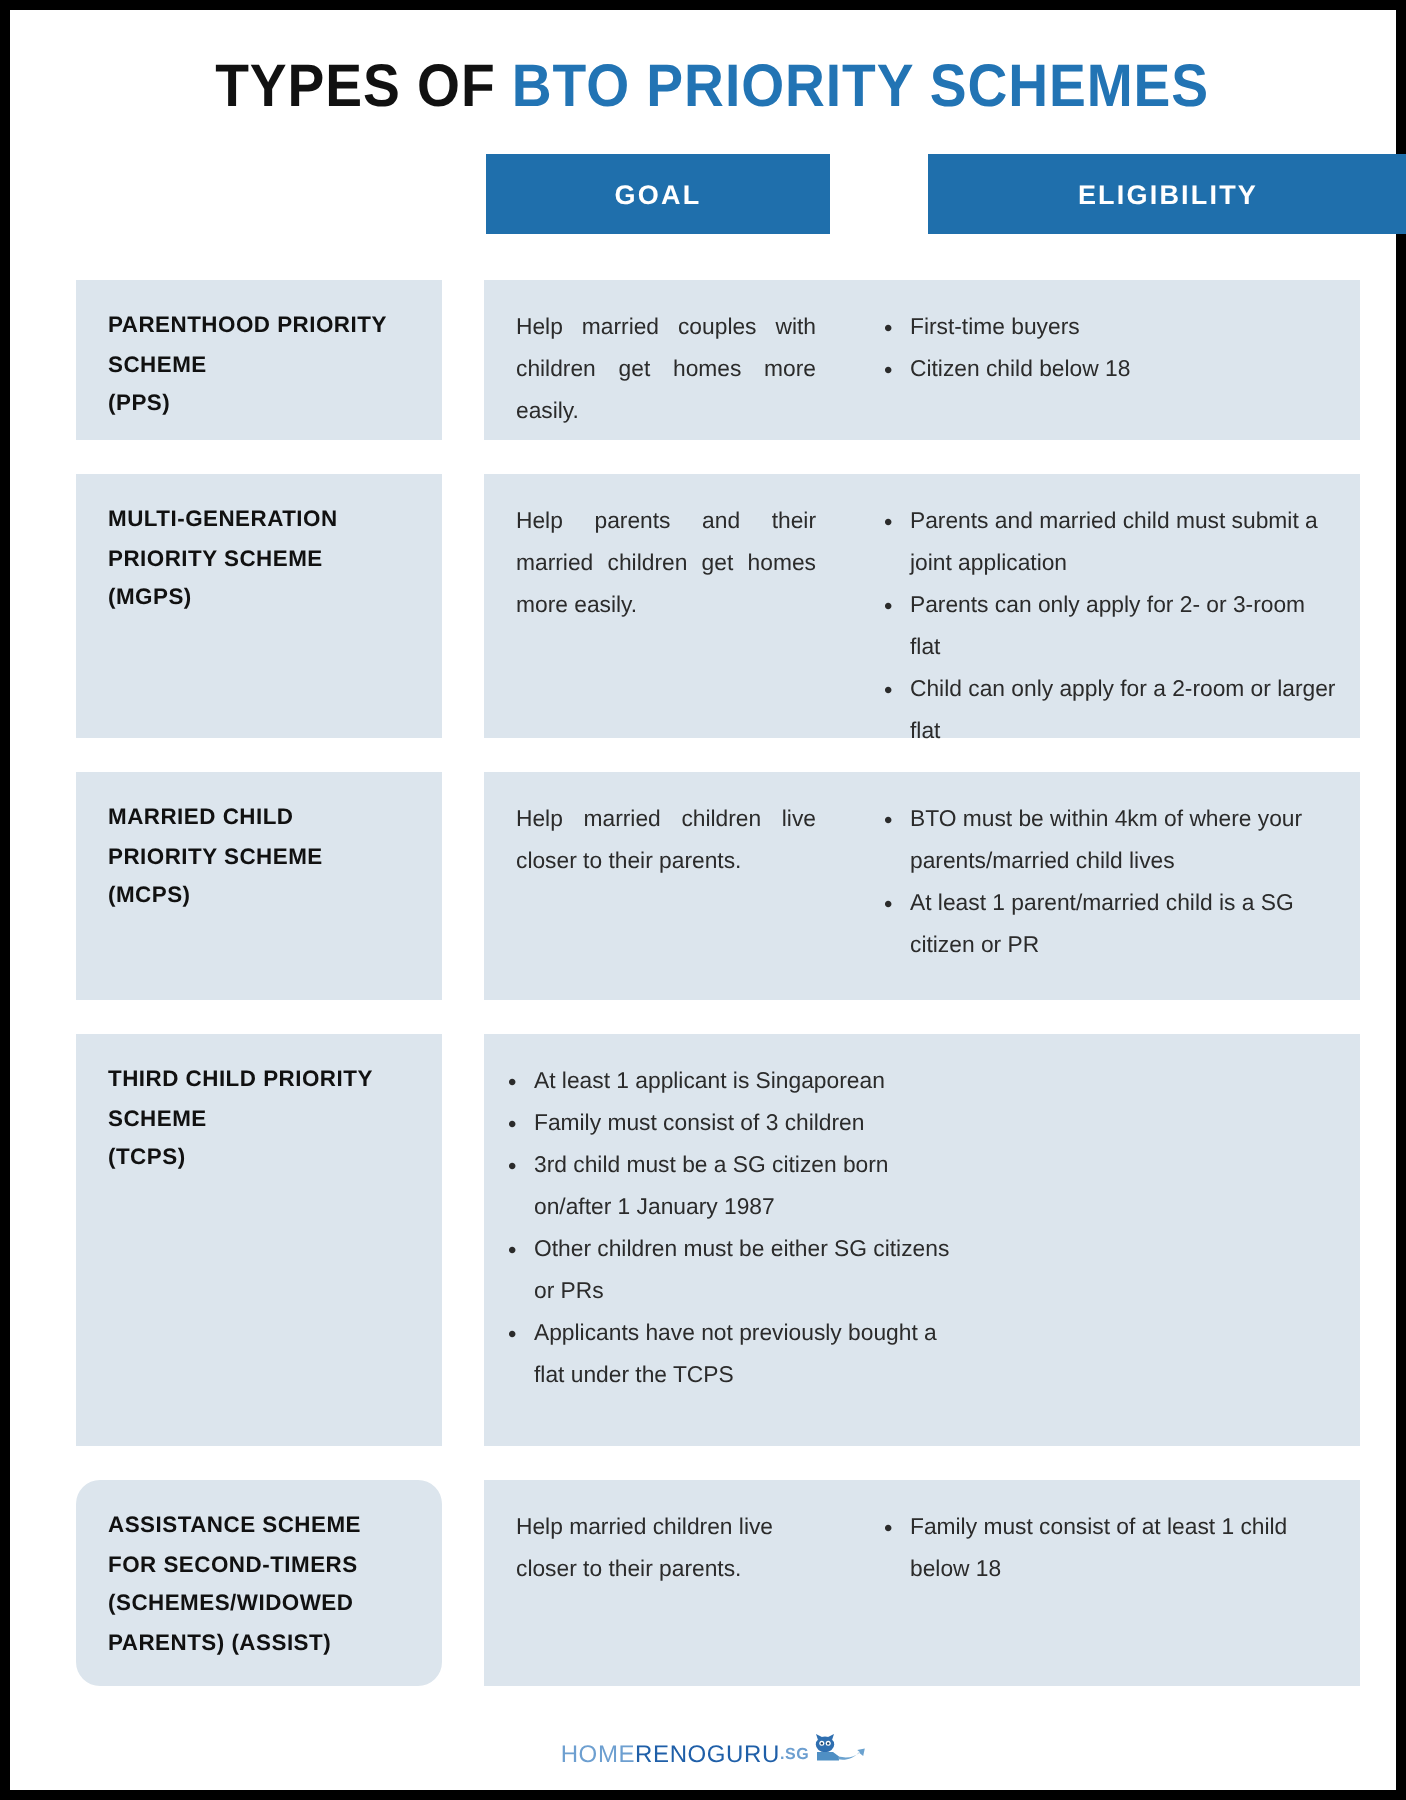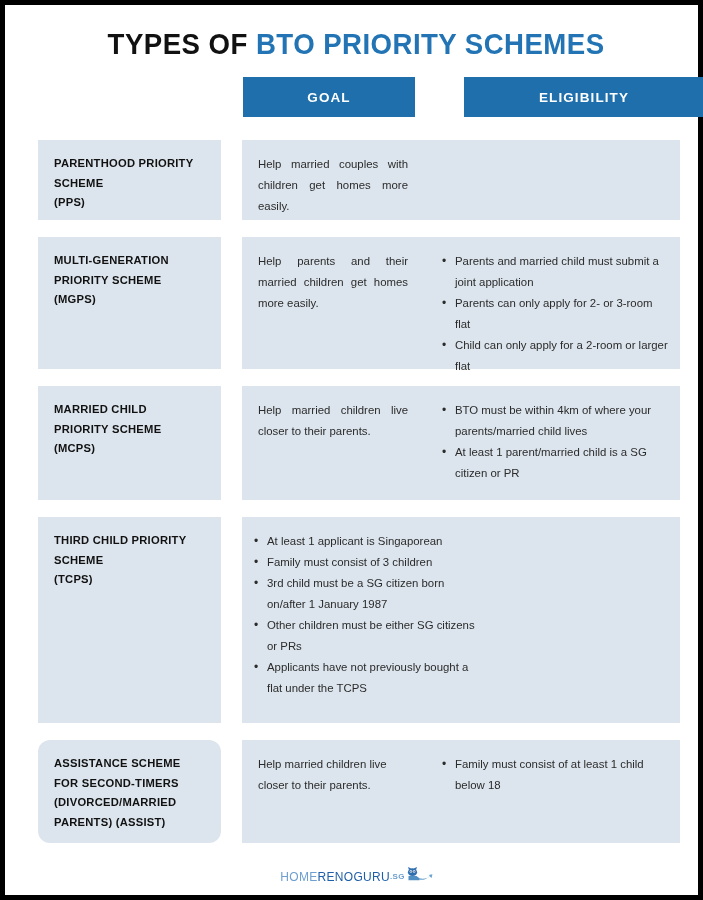--- a/index.html
+++ b/index.html
@@ -178,20 +178,26 @@
   <div class="row" style="top:135px;">
     <div class="scheme-card" style="height:80px;">
       <div class="scheme-line">PARENTHOOD PRIORITY</div>
       <div class="scheme-line">SCHEME</div>
       <div class="scheme-line">(PPS)</div>
     </div>
     <div class="content-panel" style="height:80px;">
       <div class="goal-cell">
         <p>Help married couples with children get homes more easily.</p>
       </div>
+      <div class="elig-cell">
+        <ul>
+          <li>First-time buyers</li>
+          <li>Citizen child below 18</li>
+        </ul>
+      </div>
     </div>
   </div>
 
   <div class="row" style="top:232px;">
     <div class="scheme-card" style="height:132px;">
       <div class="scheme-line">MULTI-GENERATION</div>
       <div class="scheme-line">PRIORITY SCHEME</div>
       <div class="scheme-line">(MGPS)</div>
     </div>
     <div class="content-panel" style="height:132px;">
@@ -243,21 +249,21 @@
           <li>Applicants have not previously bought a flat under the TCPS</li>
         </ul>
       </div>
     </div>
   </div>
 
   <div class="row" style="top:735px;">
     <div class="scheme-card" style="height:103px;border-radius:12px;">
       <div class="scheme-line">ASSISTANCE SCHEME</div>
       <div class="scheme-line">FOR SECOND-TIMERS</div>
-      <div class="scheme-line">(DIVORCED/MARRIED</div>
+      <div class="scheme-line">(SCHEMES/WIDOWED</div>
       <div class="scheme-line">PARENTS) (ASSIST)</div>
     </div>
     <div class="content-panel" style="height:103px;">
       <div class="goal-cell">
         <p class="nojustify">Help married children live closer to their parents.</p>
       </div>
       <div class="elig-cell">
         <ul>
           <li>Family must consist of at least 1 child below 18</li>
         </ul>

